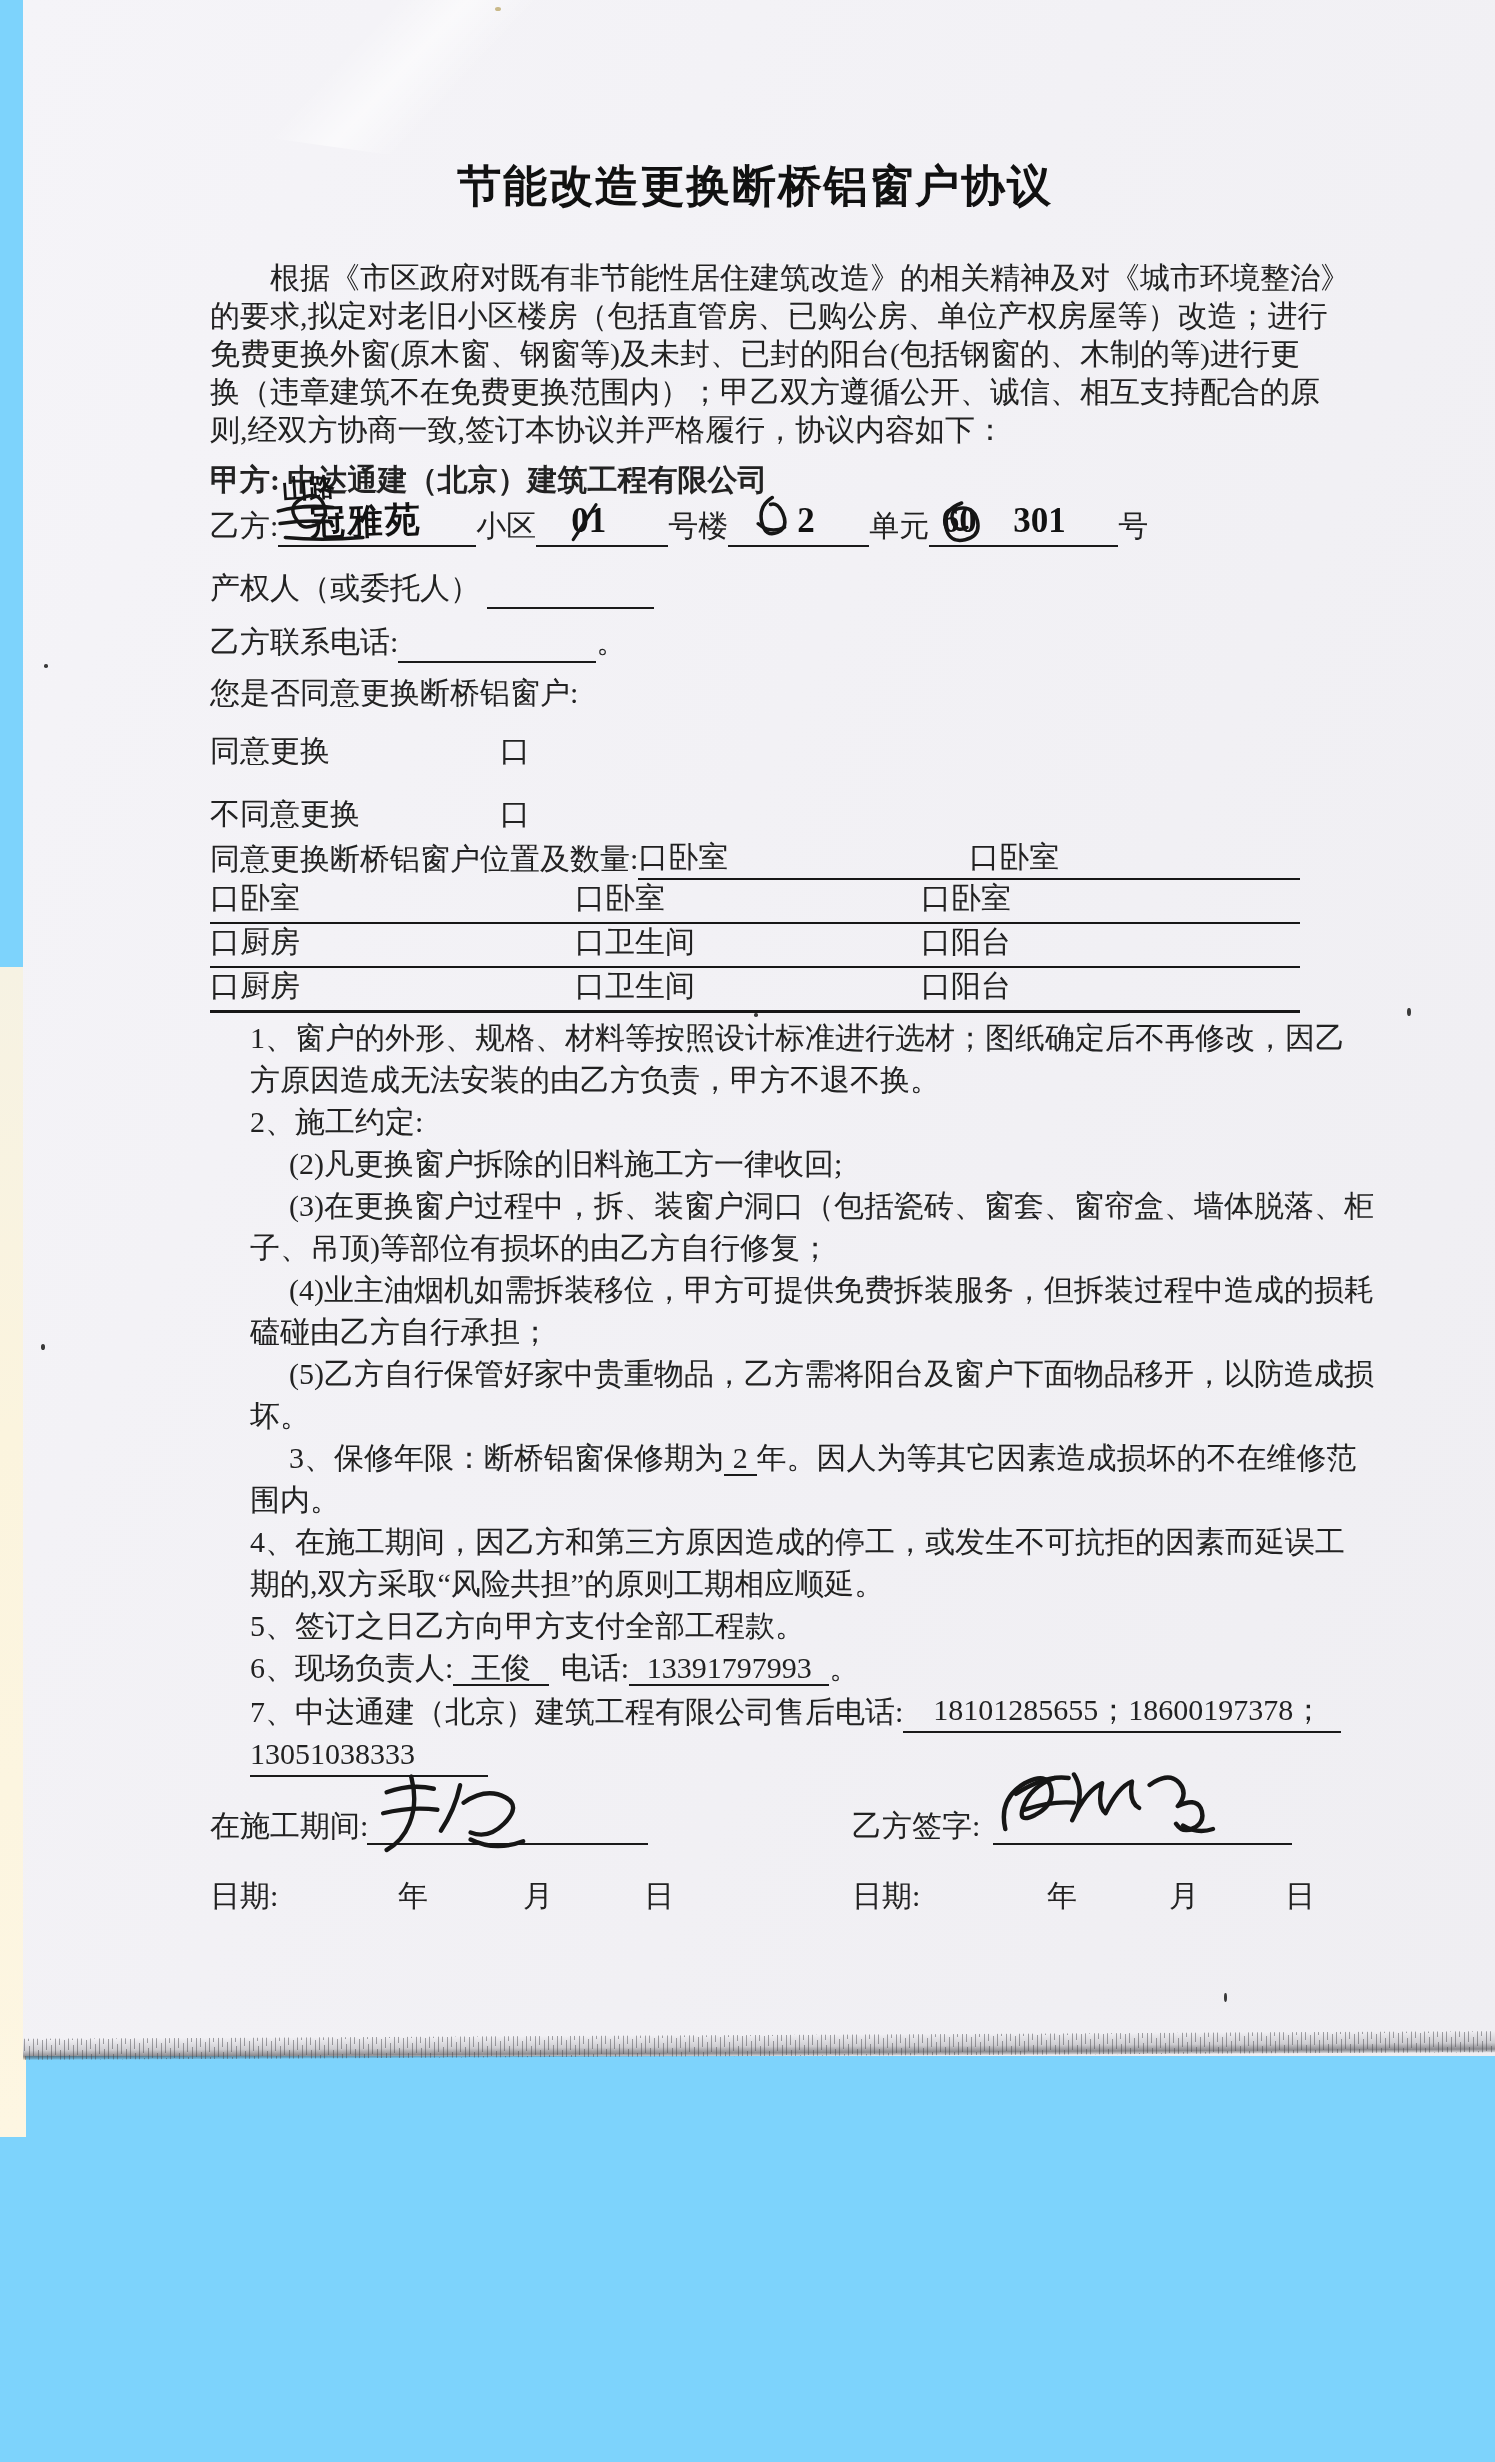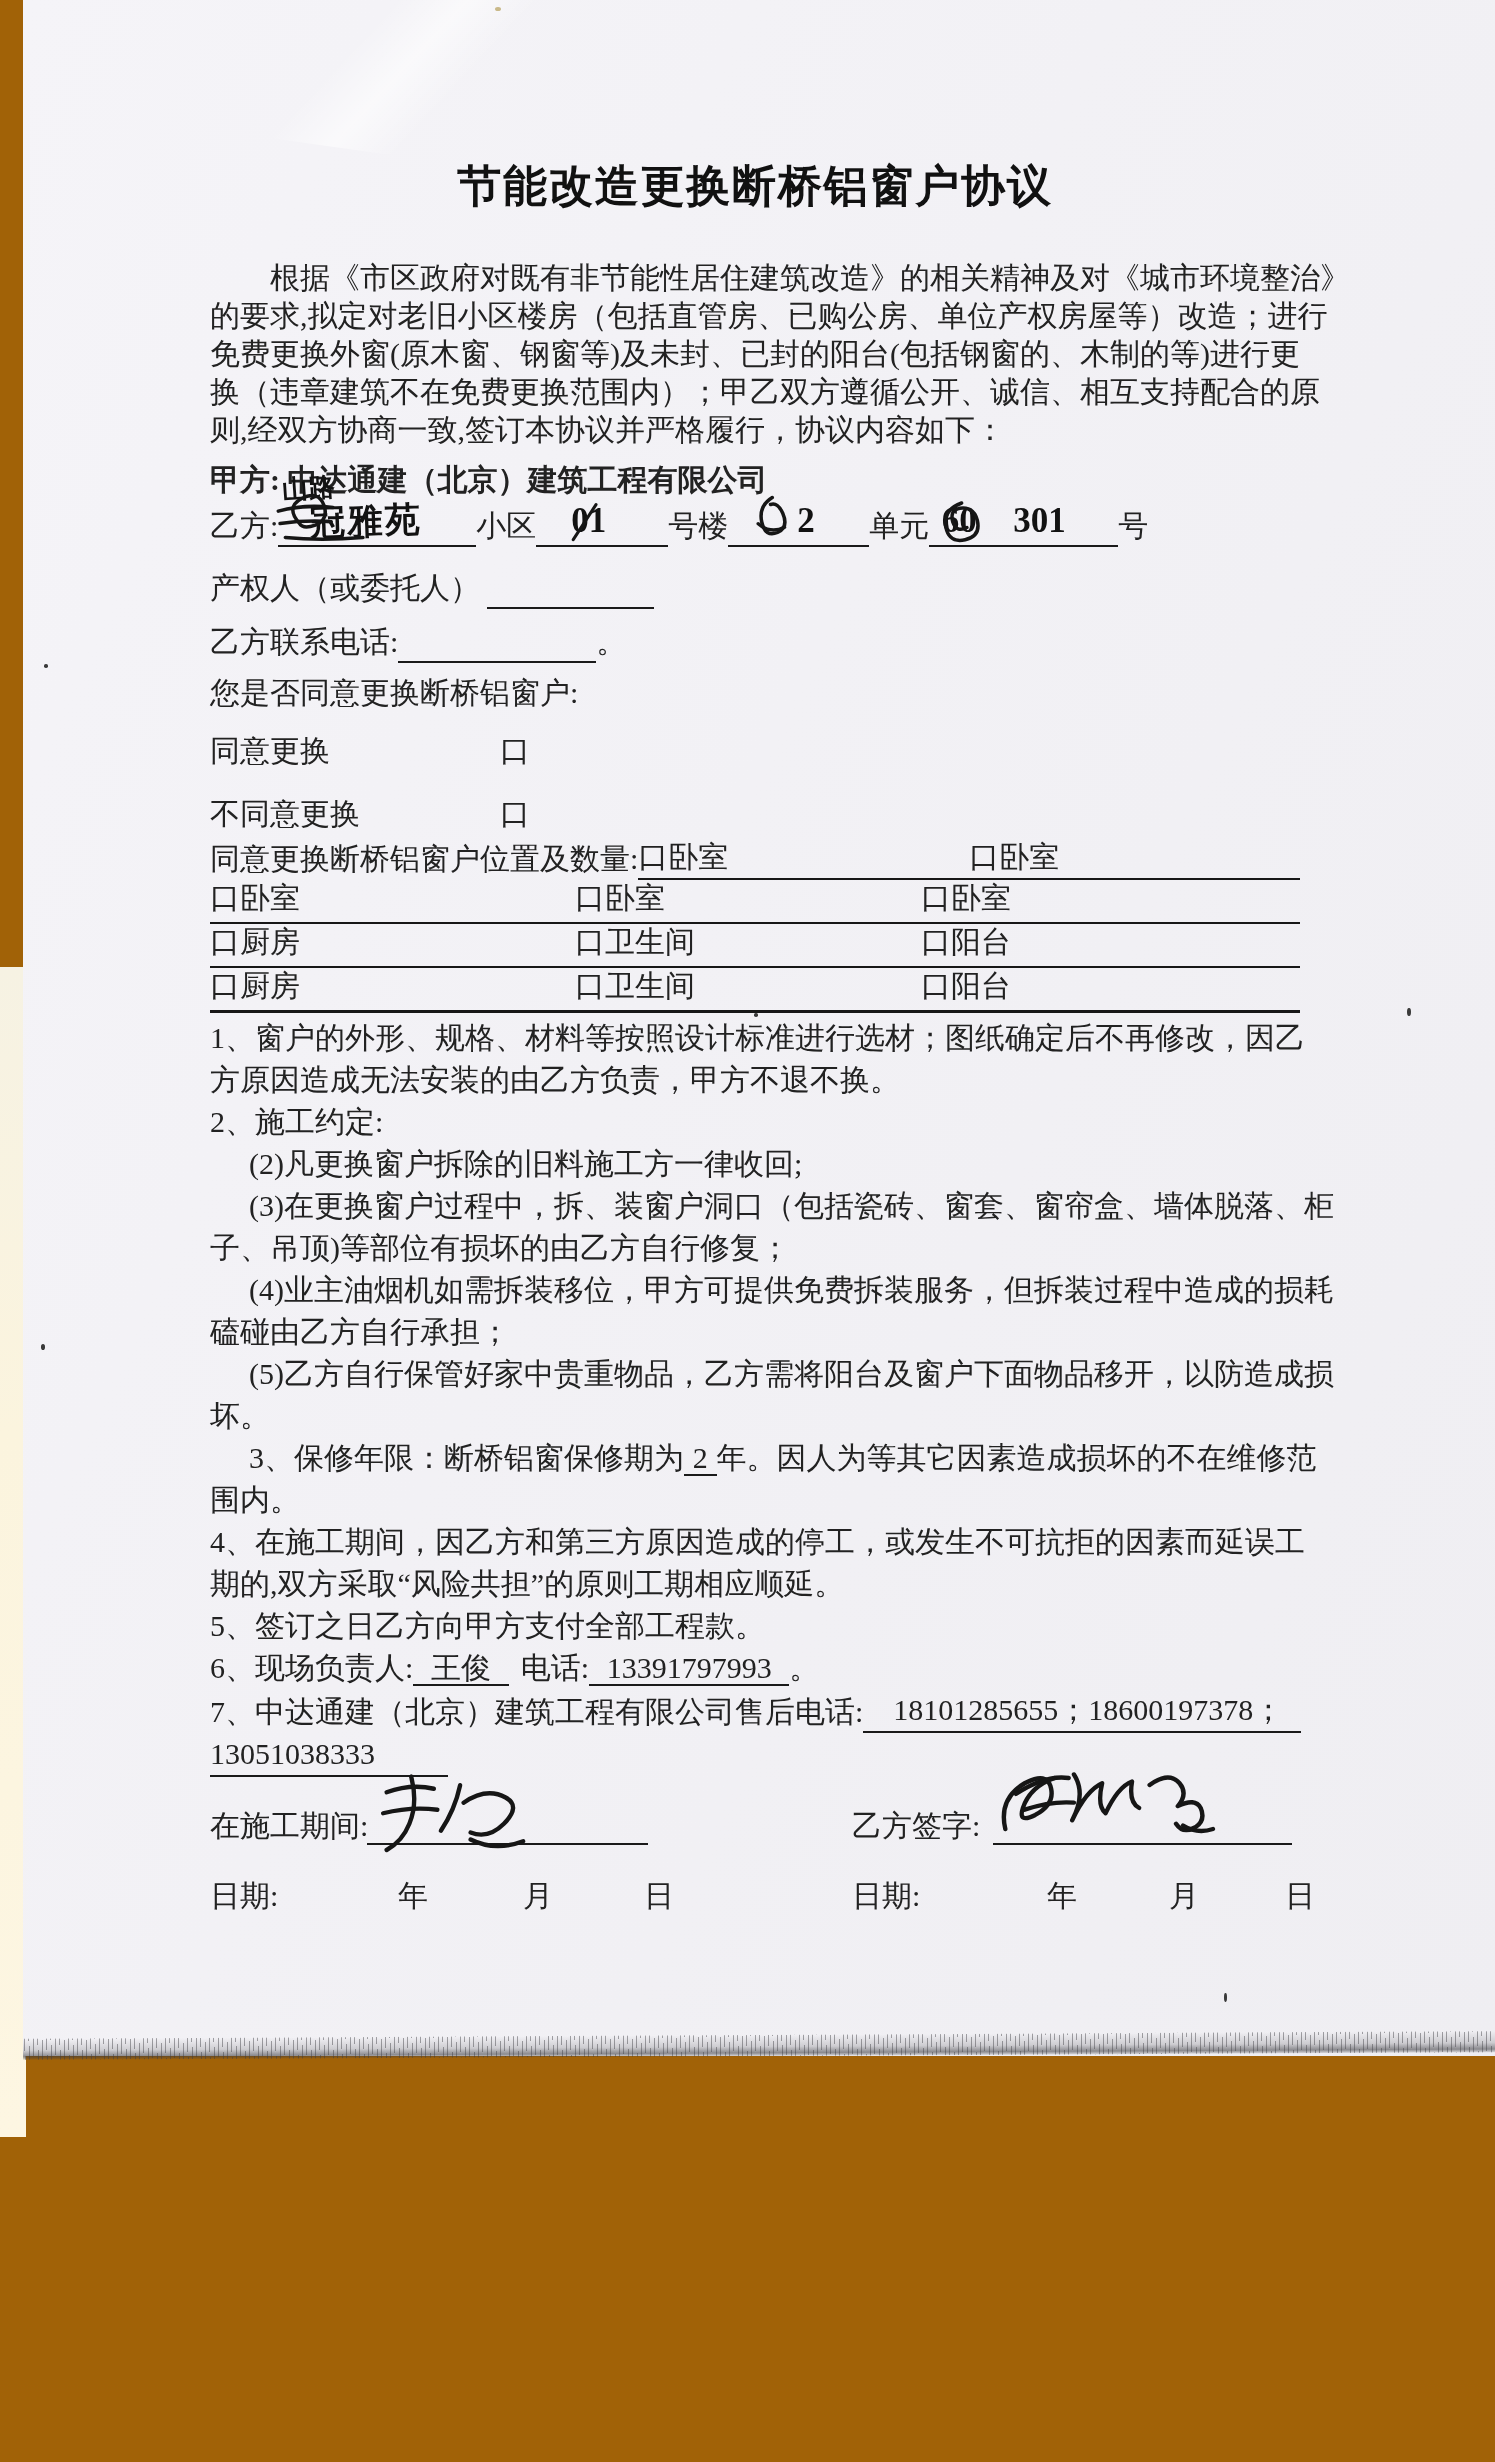--- a/index.html
+++ b/index.html
@@ -1,16 +1,16 @@
 <!DOCTYPE html>
 <html style="font-size:14px"><head>
 <meta charset="utf-8">
 <style>
   html,body{margin:0;padding:0;}
-  .page{position:relative;width:1495px;height:2462px;background:#a16207;overflow:hidden;
+  .page{position:relative;width:1495px;height:2462px;background:#7dd3fc;overflow:hidden;
         font-family:"Liberation Serif",serif;color:#1e1e1e;}
   .side-strip{position:absolute;left:0;top:967px;width:26px;height:1170px;
         background:linear-gradient(to bottom,#f6f2e3 0%,#fbf4de 40%,#fdf6e2 100%);}
   .paper{position:absolute;left:23px;top:0;width:1472px;height:2056px;
         background:linear-gradient(115deg,#f5f4f8 0%,#f2f1f5 45%,#efeef2 100%);}
   .crease{position:absolute;left:150px;top:-53px;width:492px;height:211px;
         background:linear-gradient(125deg,rgba(255,255,255,0) 40%,rgba(255,255,255,.55) 50%,rgba(255,255,255,0) 60%);
         transform:rotate(8deg);}
   .paper-edge{position:absolute;left:0;top:2035px;width:1472px;height:21px;transform:rotate(-0.3deg);
         background:
@@ -26,21 +26,21 @@
   .indent2{padding-left:60px;}
   .blank{display:inline-block;border-bottom:2.6px solid #1a1a1a;height:37px;vertical-align:bottom;position:relative;}
   .uv{border-bottom:2.6px solid #1a1a1a;padding:0 17.6px;}
   .flexline{display:flex;align-items:flex-end;}
   .cellline{flex:1;border-bottom:2.6px solid #171717;}
   .trow{position:relative;height:42px;border-bottom:2.6px solid #171717;}
   .trow .c0{position:absolute;left:0;bottom:3.5px;}
   .trow .c1{position:absolute;left:365px;bottom:3.5px;}
   .trow .c2{position:absolute;left:711px;bottom:3.5px;}
   .clauses{position:absolute;top:1017px;left:0;width:1090px;}
-  .cl{font-size:30px;line-height:42px;white-space:nowrap;color:#222;}
+  .cl{font-size:30px;line-height:42px;white-space:nowrap;color:#222;margin-left:40px;}
   .ind{padding-left:39px;}
   .hw{font-weight:700;color:#121212;}
   .hw-main{position:absolute;left:32px;bottom:1.8px;font-size:35px;transform:rotate(-2deg);letter-spacing:2.6px;}
   .hw-corr{position:absolute;left:3.5px;bottom:35px;font-size:26px;transform:rotate(-4deg);letter-spacing:0.9px;}
   .hw-digit{position:absolute;bottom:3.5px;font-size:35px;}
   svg.ink path, svg.ink line{stroke:#161616;fill:none;stroke-linecap:round;stroke-linejoin:round;}
 </style>
 </head>
 <body>
 

